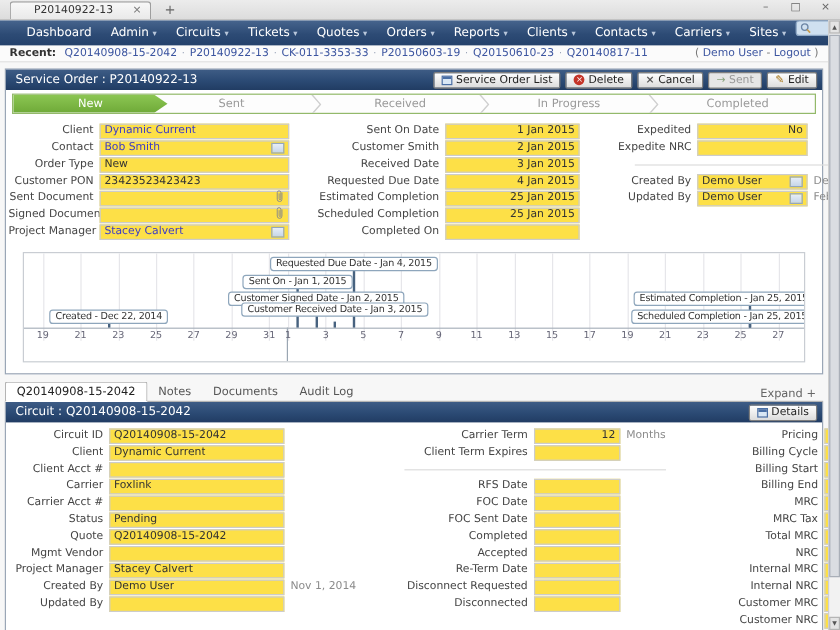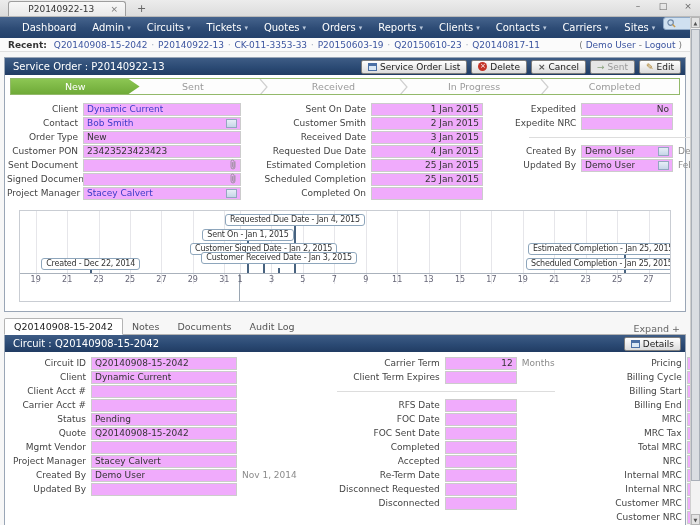--- a/index.html
+++ b/index.html
@@ -54,21 +54,21 @@
   .steps { margin:3px 5px; height:17px; border:1px solid #93b96a; background:#fdfdfd; display:flex; align-items:stretch; overflow:hidden; }
   .step { flex:1; display:flex; align-items:center; justify-content:center; font-size:9.5px; color:#9a9a9a; }
   .step.active { background:linear-gradient(#8cc653,#6faa38); color:#fff; clip-path:polygon(0 0,calc(100% - 11px) 0,100% 50%,calc(100% - 11px) 100%,0 100%); margin-right:-11px; z-index:1; }
   .chev { width:12px; display:flex; align-items:center; justify-content:center; }
 
   
   .fields { display:flex; padding:5px 6px 3px 2px; }
   .fcol { display:flex; flex-direction:column; }
   .frow { height:12px; margin-bottom:2px; display:flex; align-items:center; }
   .flabel { font-size:9px; color:#444; text-align:right; padding-right:5px; white-space:nowrap; }
-  .fbox { height:13px; background:#f0abfc; border:1px solid #ccc; display:flex; align-items:center; padding:0 3px; font-size:9px; color:#333; position:relative; }
+  .fbox { height:13px; background:#fde047; border:1px solid #ccc; display:flex; align-items:center; padding:0 3px; font-size:9px; color:#333; position:relative; }
   .fbox.right { justify-content:flex-end; }
   .fbox .fval { white-space:nowrap; overflow:hidden; }
   .fbox .flink { color:#3b3bc8; white-space:nowrap; overflow:hidden; }
   .fafter { font-size:9px; color:#8b8b8b; margin-left:5px; white-space:nowrap; }
   .fdiv { height:1px; background:#ddd; margin:6px 0 7px 14px; }
   .icard { margin-left:auto; width:11px; height:9px; border:1px solid #93a7c0; background:linear-gradient(#e7eef7,#c6d6e8); flex:none; }
   .iclip { margin-left:auto; flex:none; }
 
   
   #so-left   .flabel{width:76px}  #so-left  .fbox{width:158px}
@@ -453,20 +453,26 @@
               <span class="fval">Dynamic Current</span>
             </div>
           </div>
           <div class="frow">
             <label class="flabel">Client Acct #</label>
             <div class="fbox">
               <span class="fval"></span>
             </div>
           </div>
           <div class="frow">
+            <label class="flabel">Carrier</label>
+            <div class="fbox">
+              <span class="fval">Foxlink</span>
+            </div>
+          </div>
+          <div class="frow">
             <label class="flabel">Carrier Acct #</label>
             <div class="fbox">
               <span class="fval"></span>
             </div>
           </div>
           <div class="frow">
             <label class="flabel">Status</label>
             <div class="fbox">
               <span class="fval">Pending</span>
             </div>

